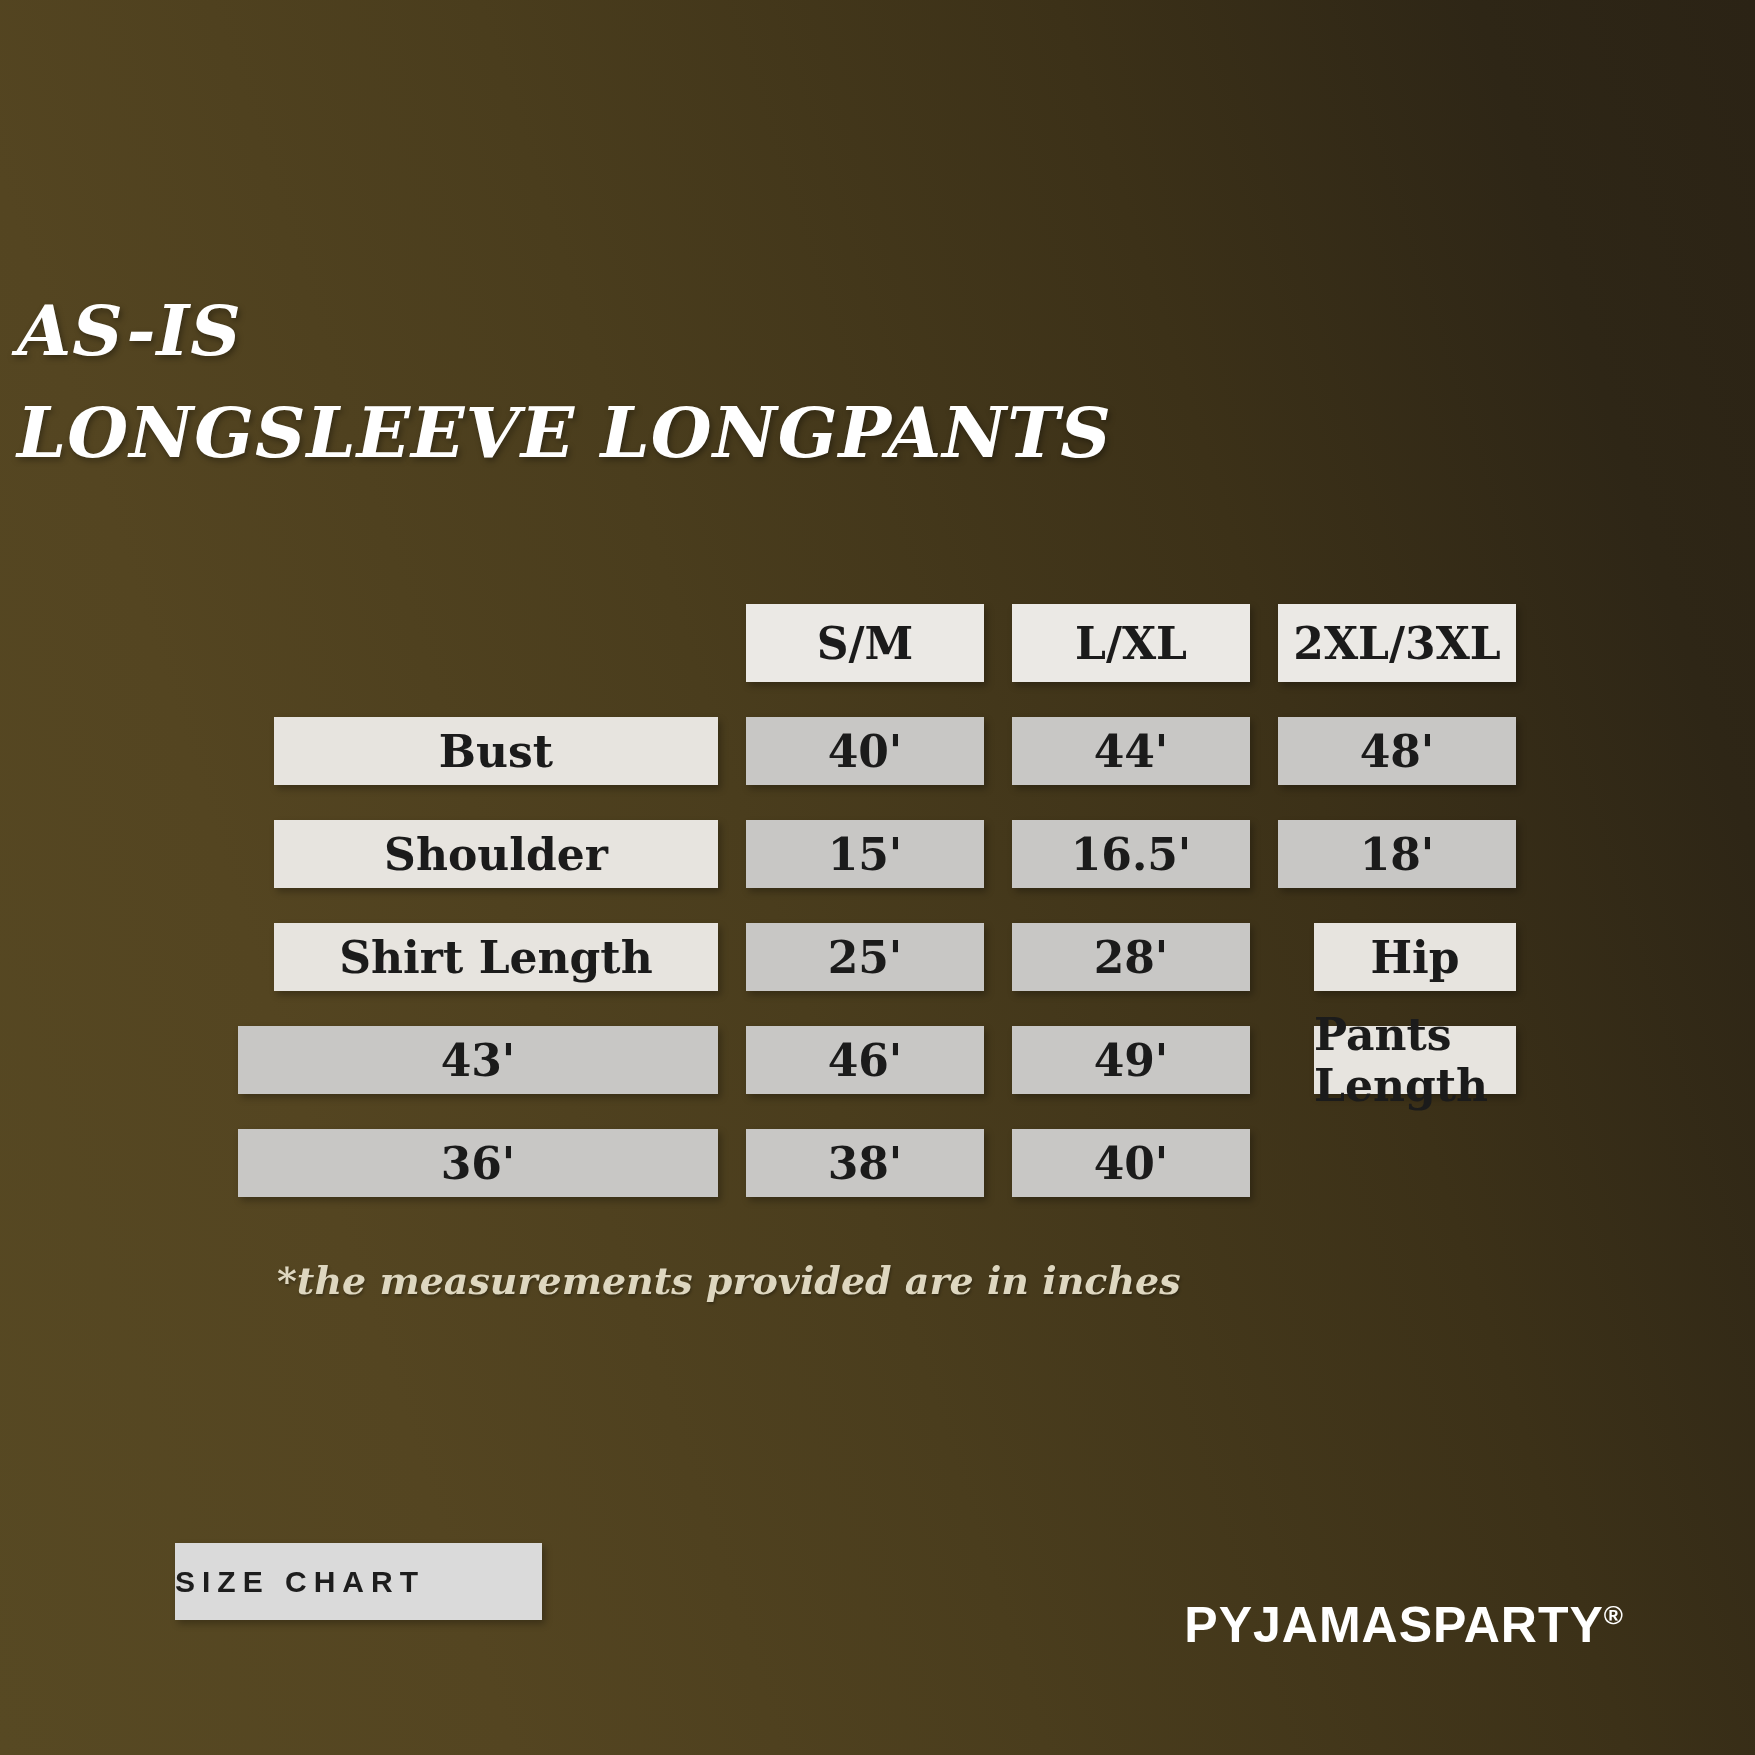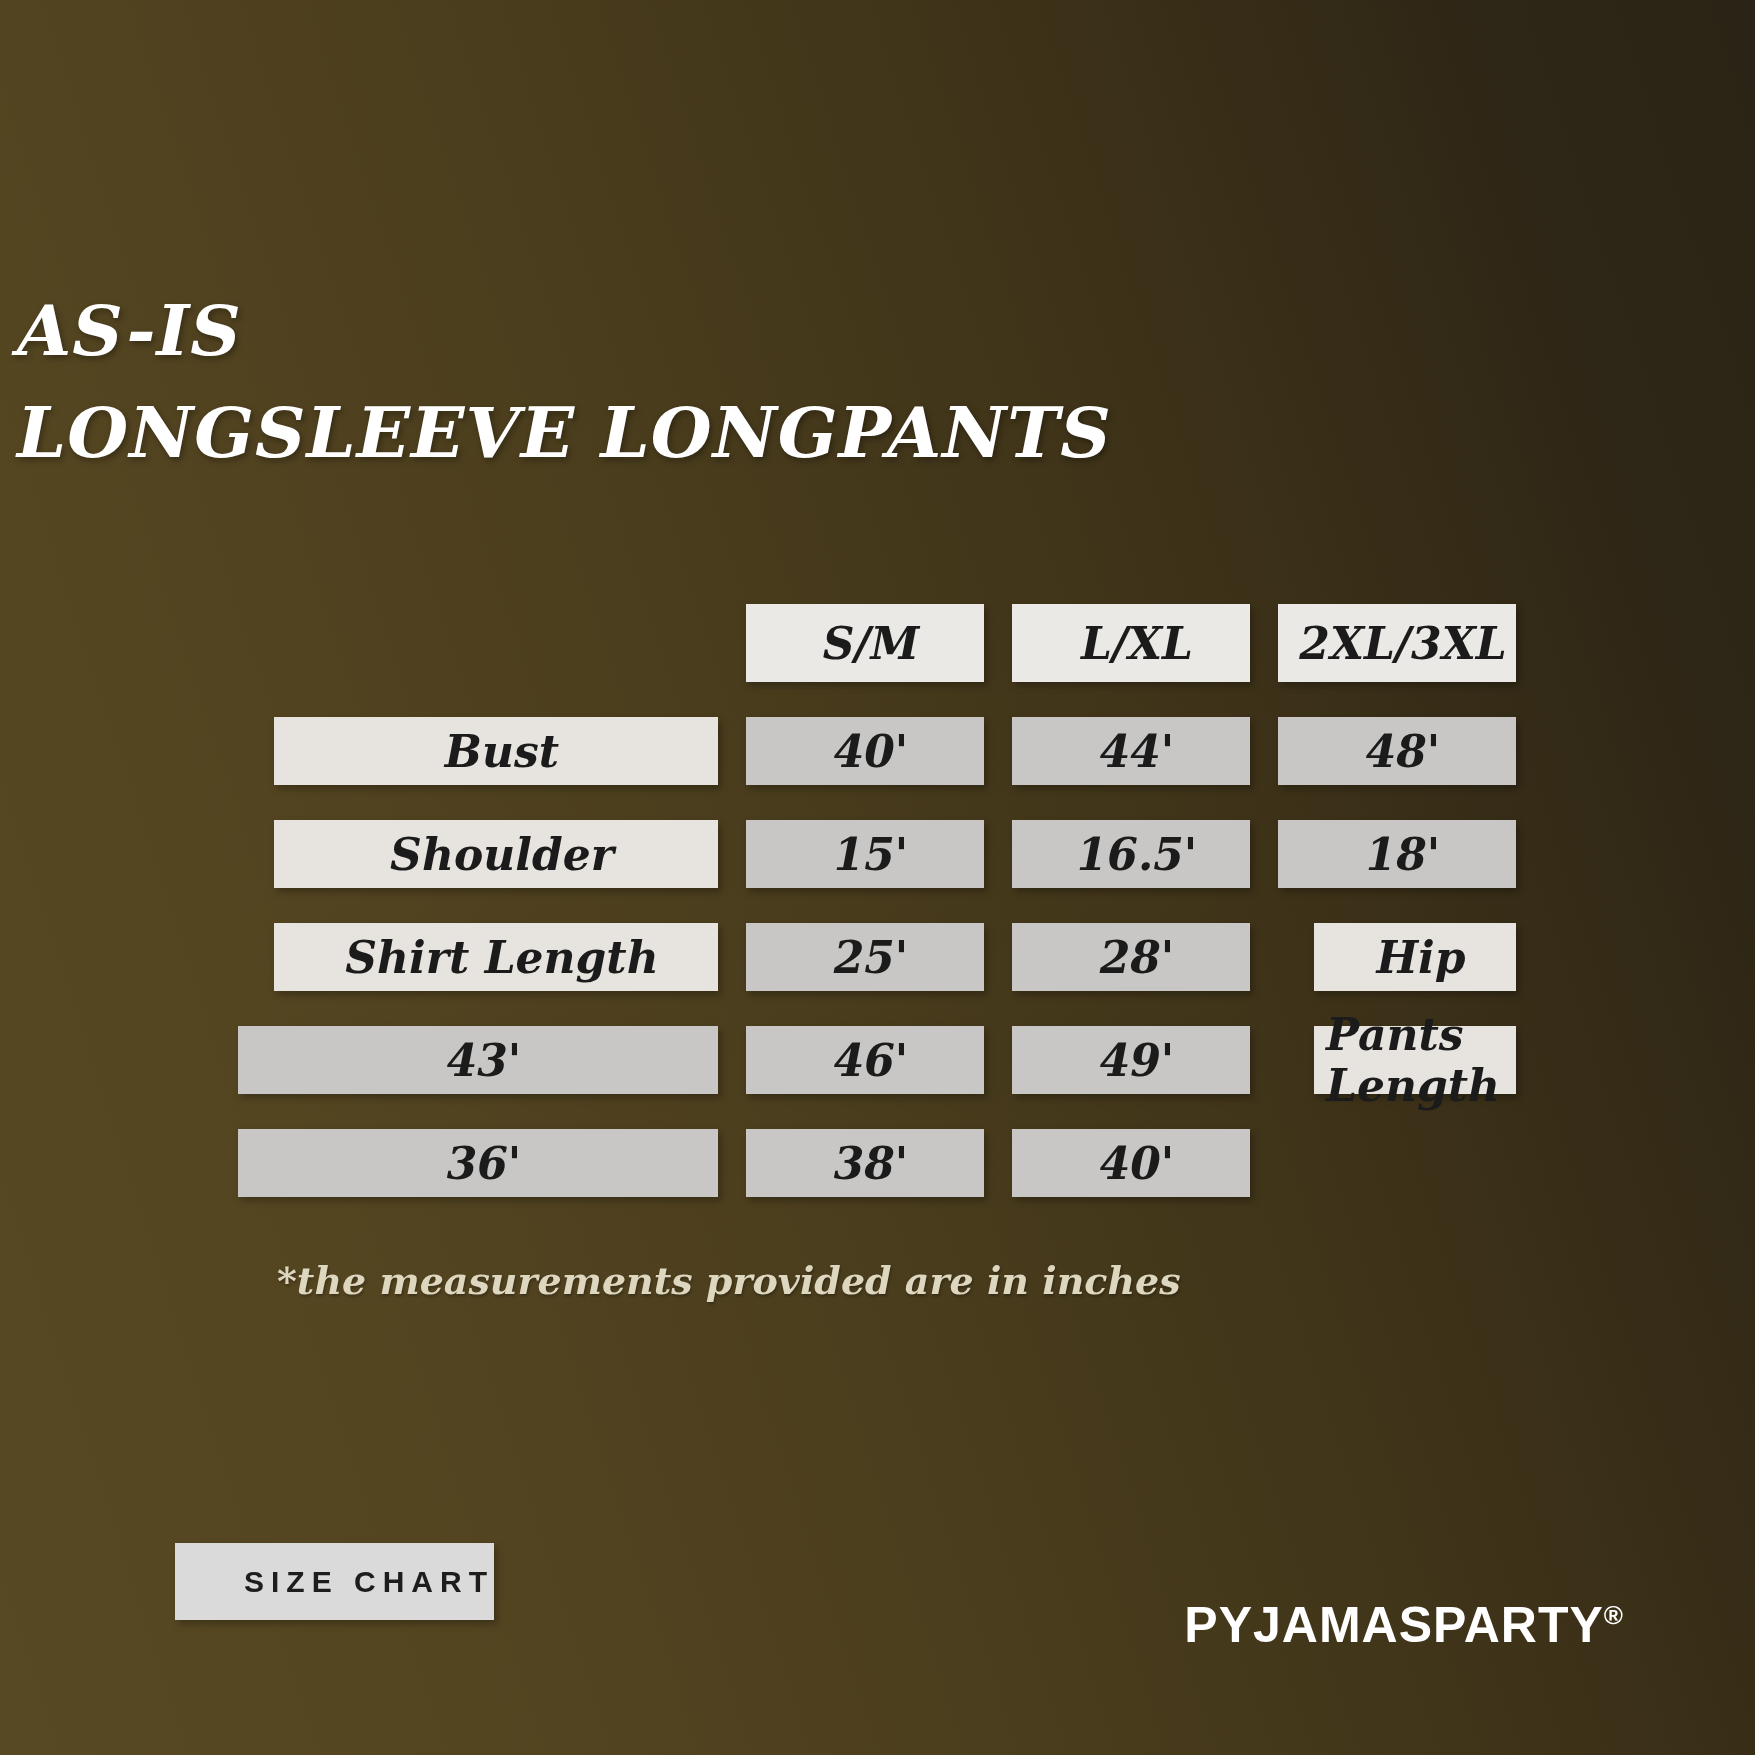--- a/index.html
+++ b/index.html
@@ -37,26 +37,24 @@
     display: grid;
     grid-template-columns: 480px 238px 238px 238px;
     grid-template-rows: 78px repeat(5, 68px);
     column-gap: 28px;
     row-gap: 35px;
   }
   .cell {
     display: flex;
     align-items: center;
     justify-content: center;
-    font-style: italic;
     font-weight: 700;
     font-size: 44px;
     color: #1b1b1b;
     box-shadow: 3px 4px 7px rgba(0,0,0,0.28);
-    padding-left: 12px;
   }
   .cell.spacer { background: transparent; box-shadow: none; }
   .cell.head   { background: #ebe9e5; }
   .cell.rowlab { background: #e7e4df; margin-left: 36px; }
   .cell.val    { background: #c8c7c5; }
 
   
   .footnotes {
     position: absolute;
     left: 277px;
@@ -67,26 +65,26 @@
     font-size: 38px;
     line-height: 50px;
     text-shadow: 1px 2px 3px rgba(0,0,0,0.3);
   }
 
   
   .badge {
     position: absolute;
     left: 175px;
     top: 1543px;
-    width: 319px;
+    width: 367px;
     height: 77px;
     background: #dadada;
     display: flex;
     align-items: center;
-    justify-content: flex-end;
+    justify-content: flex-start;
     box-shadow: 3px 4px 7px rgba(0,0,0,0.28);
   }
   .badge span {
     font-family: "Liberation Sans", sans-serif;
     font-weight: 700;
     font-size: 30px;
     letter-spacing: 7px;
     color: #1d1d1d;
   }
 

